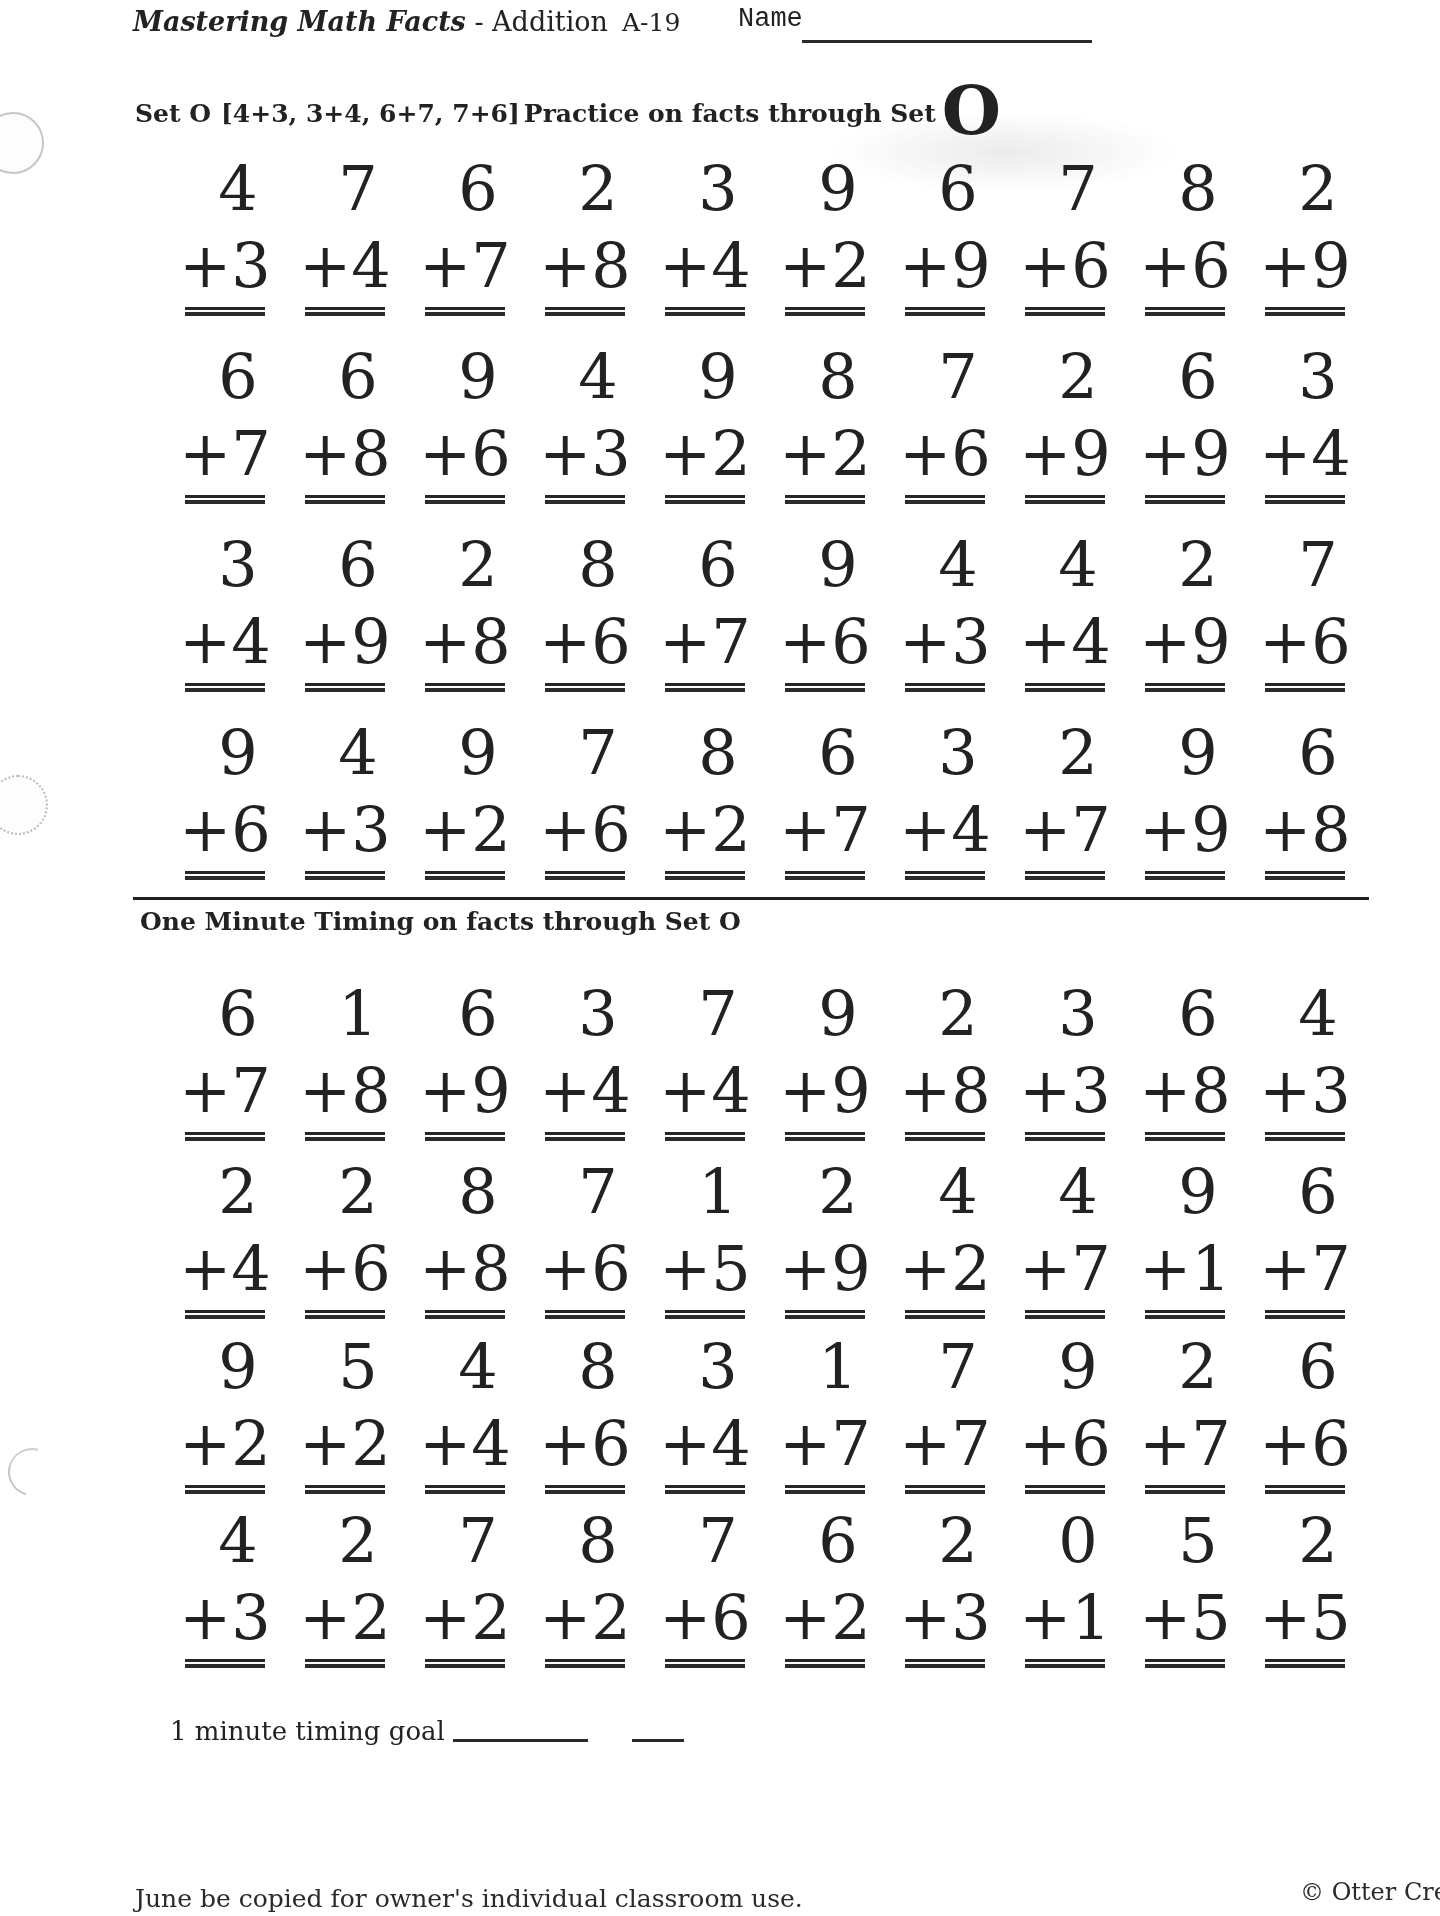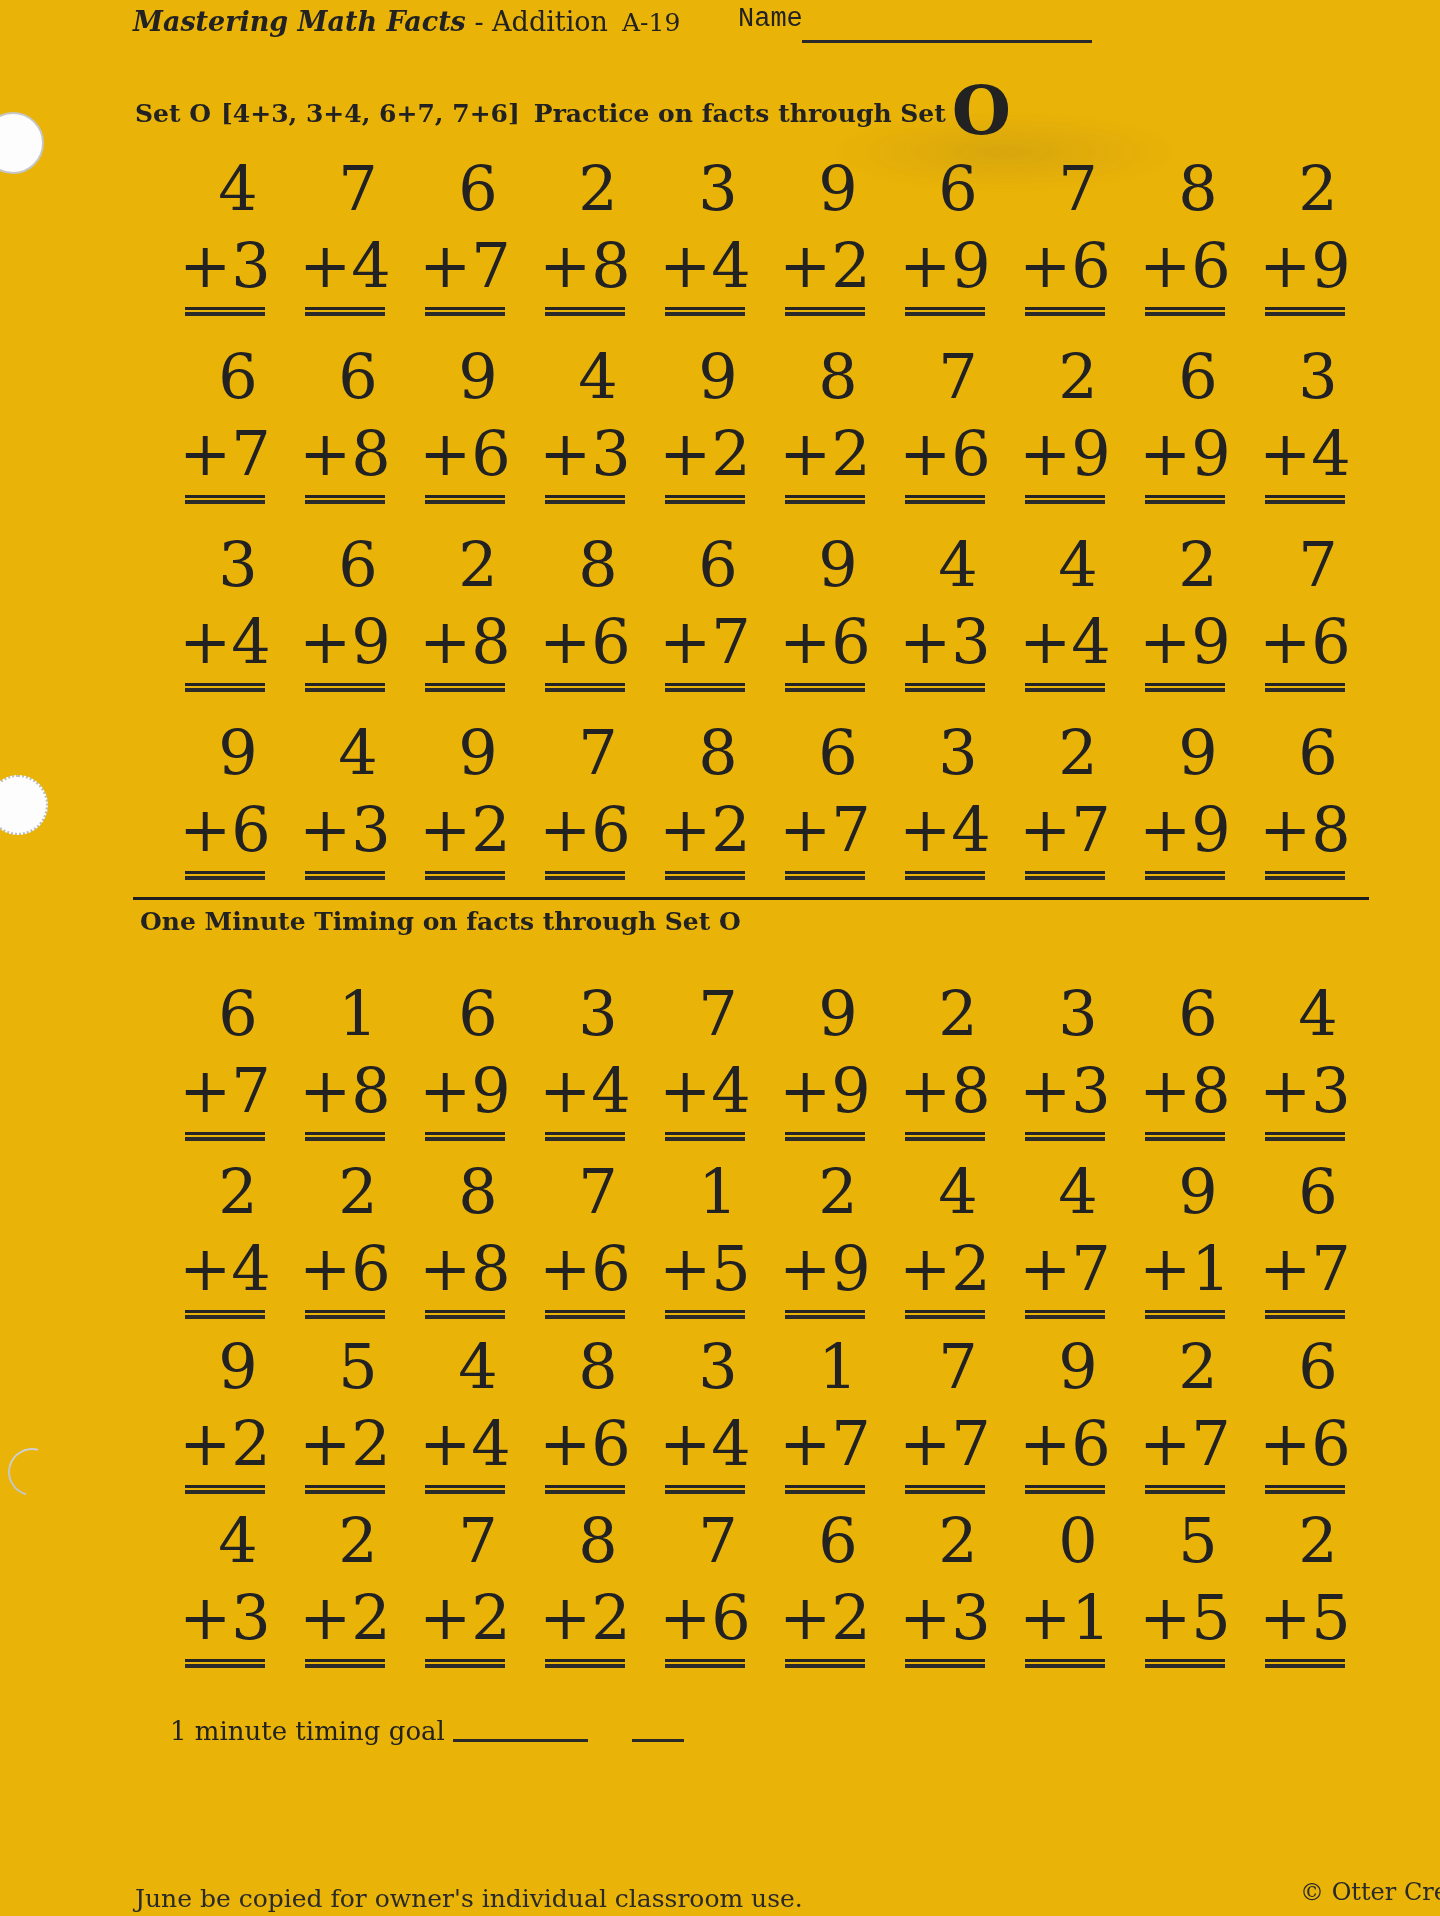--- a/index.html
+++ b/index.html
@@ -1,19 +1,19 @@
 <!DOCTYPE html>
 <html><head>
 <meta charset="utf-8">
 <style>
   html,body{margin:0;padding:0;background:#e8e8e8;}
   .page{
     position:relative;
     width:1440px;height:1916px;
-    background:#eab308;
+    background:#ffffff;
     overflow:hidden;
     font-family:"DejaVu Serif","Liberation Serif",serif;
     color:#222222;
   }
   
   .hdr-title{position:absolute;left:133px;top:6px;font-size:27px;white-space:nowrap;}
   .hdr-title .main{font-weight:bold;font-style:italic;}
   .hdr-code{position:absolute;left:622px;top:8px;font-size:25px;}
   .hdr-name{position:absolute;left:738px;top:4px;font-size:27px;font-family:Liberation Mono, monospace;}
   .hdr-name-line{position:absolute;left:802px;top:40px;width:290px;height:3px;background:#2a2a2a;}
@@ -21,21 +21,21 @@
   .punch{position:absolute;border-radius:50%;border:2px solid #c6c6c6;background:#fdfdfd;}
   .punch1{left:-18px;top:112px;width:58px;height:58px;}
   .punch2{left:-12px;top:775px;width:56px;height:56px;border-style:dotted;border-color:#bdbdbd;}
   .punch3{left:8px;top:1448px;width:44px;height:44px;border-color:#cfcfcf transparent transparent #c6c6c6;transform:rotate(-30deg);background:transparent;}
   .smudge{position:absolute;left:830px;top:112px;width:350px;height:80px;
     background:radial-gradient(ellipse at center,rgba(60,60,60,0.10),rgba(60,60,60,0) 70%);
     filter:blur(2px);}
   
   .set-header{position:absolute;left:135px;top:99px;font-size:25px;font-weight:bold;white-space:nowrap;}
   .set-header .facts{margin-left:10px;margin-top:32px;}
-  .set-header .desc{margin-left:14px;}
+  .set-header .desc{margin-left:4px;}
   .big-letter{font-size:68px;font-weight:bold;vertical-align:-12px;margin-left:6px;line-height:0;}
   .divider{position:absolute;left:133px;top:897px;width:1236px;height:3px;background:#1f1f1f;}
   .timing-header{position:absolute;left:140px;top:907px;font-size:25px;font-weight:bold;white-space:nowrap;}
   
   .prow{position:absolute;left:175px;display:flex;gap:20px;}
   .problem{width:100px;display:flex;flex-direction:column;align-items:center;}
   .ptop{font-size:62px;line-height:78px;transform:translateX(13px);letter-spacing:0;}
   .pbot{font-size:62px;line-height:76px;}
   .ansline{width:80px;height:9px;border-top:3px solid #252525;border-bottom:4px solid #2b2b2b;margin-top:3px;box-sizing:border-box;}
   

